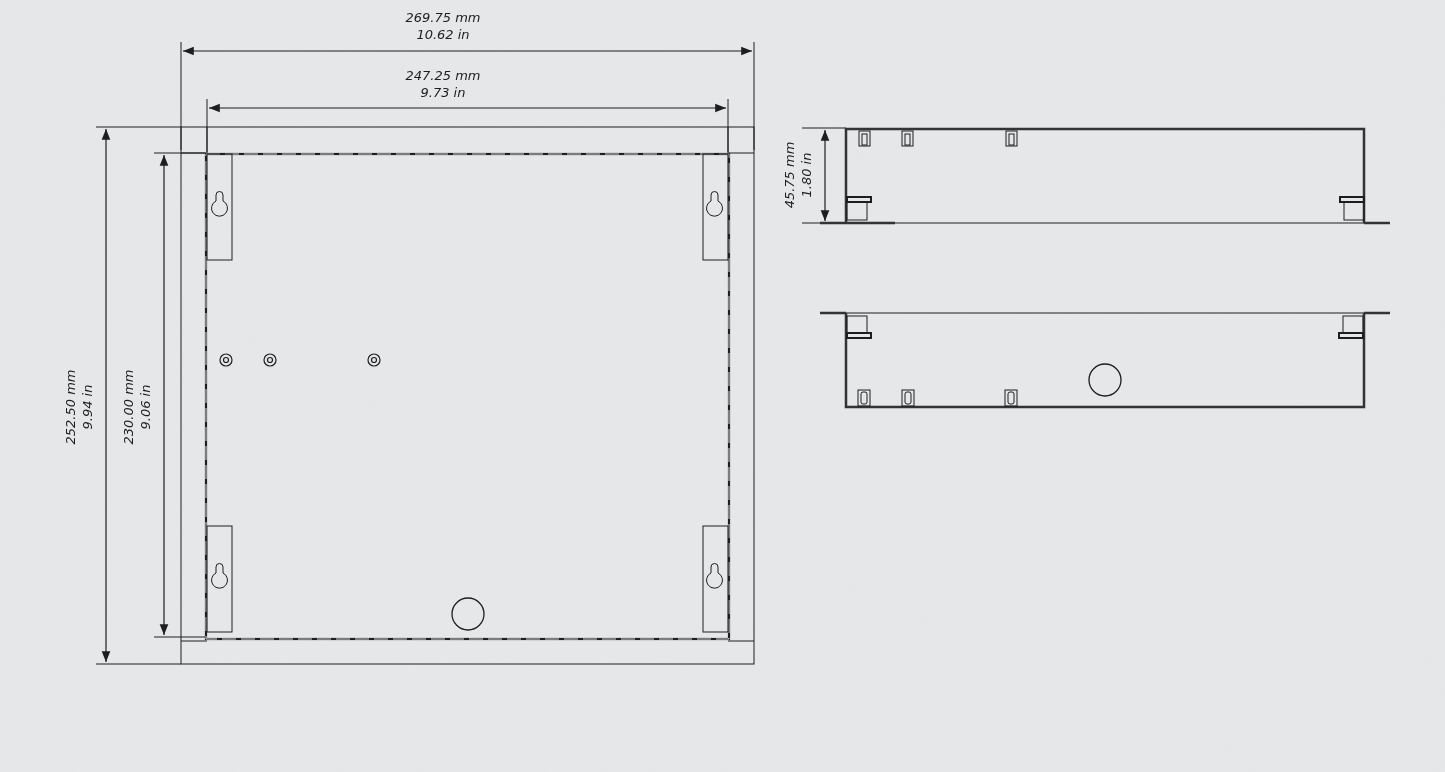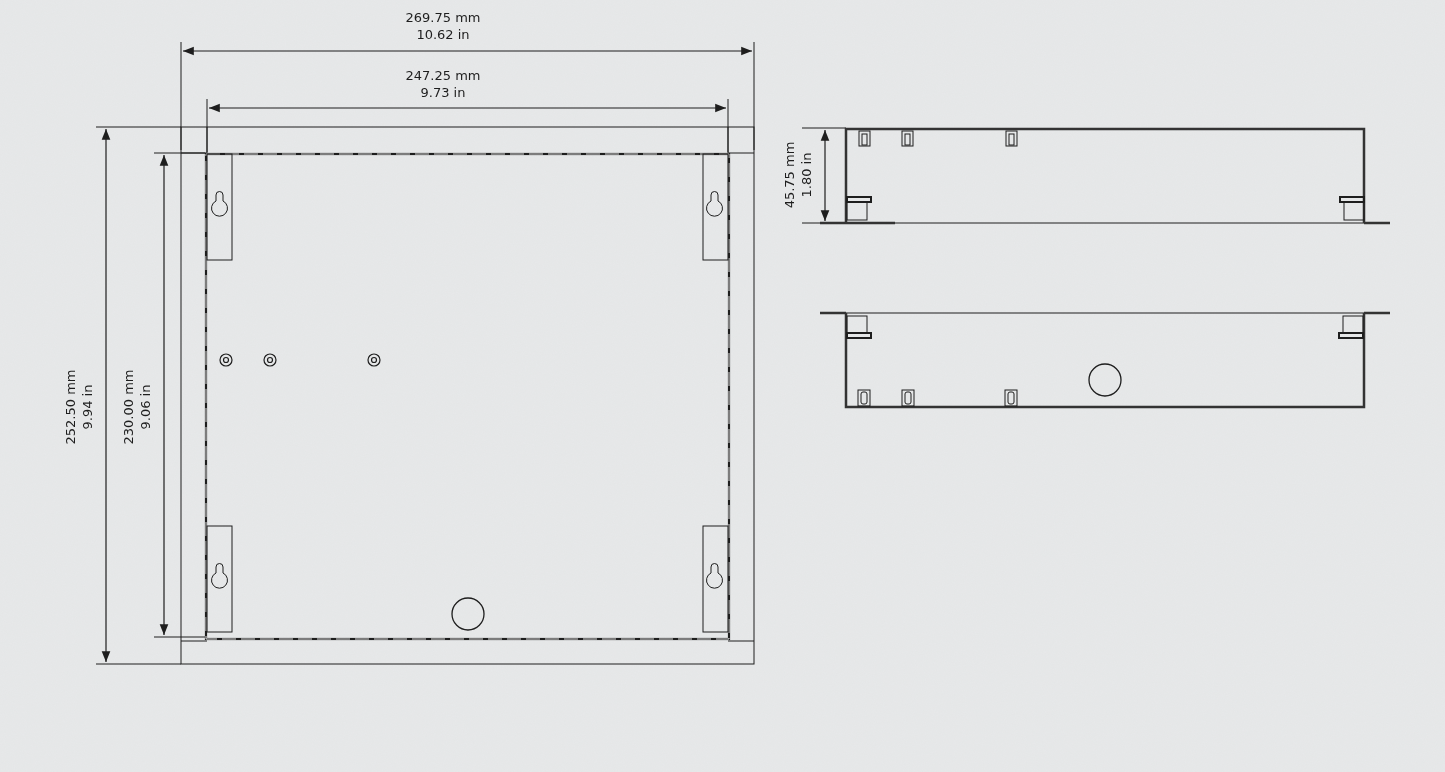--- a/index.html
+++ b/index.html
@@ -1,21 +1,21 @@
 <!DOCTYPE html>
 <html><head>
   <meta charset="utf-8">
   <style>
     html, body { margin: 0; padding: 0; }
     body {
       width: 1445px; height: 772px; overflow: hidden;
       background: #e4e6e7;
       font-family: "DejaVu Sans", sans-serif;
     }
-    #stage { position: absolute; left: 0; top: 0; width: 1445px; height: 772px; }
+    #stage { position: absolute; left: 0; top: 0; width: 1445px; height: 772px; font-style: italic; }
     svg text { font-family: "DejaVu Sans", sans-serif; fill: #1e1e1e; }
   </style>
 </head>
 <body>
 
 <div id="stage">
 <svg width="1445" height="772" viewBox="0 0 1445 772" xmlns="http://www.w3.org/2000/svg">
   <defs>
     <filter id="grain" x="0" y="0" width="100%" height="100%">
       <feTurbulence type="fractalNoise" baseFrequency="0.9" numOctaves="2" seed="3" result="n"></feTurbulence>

